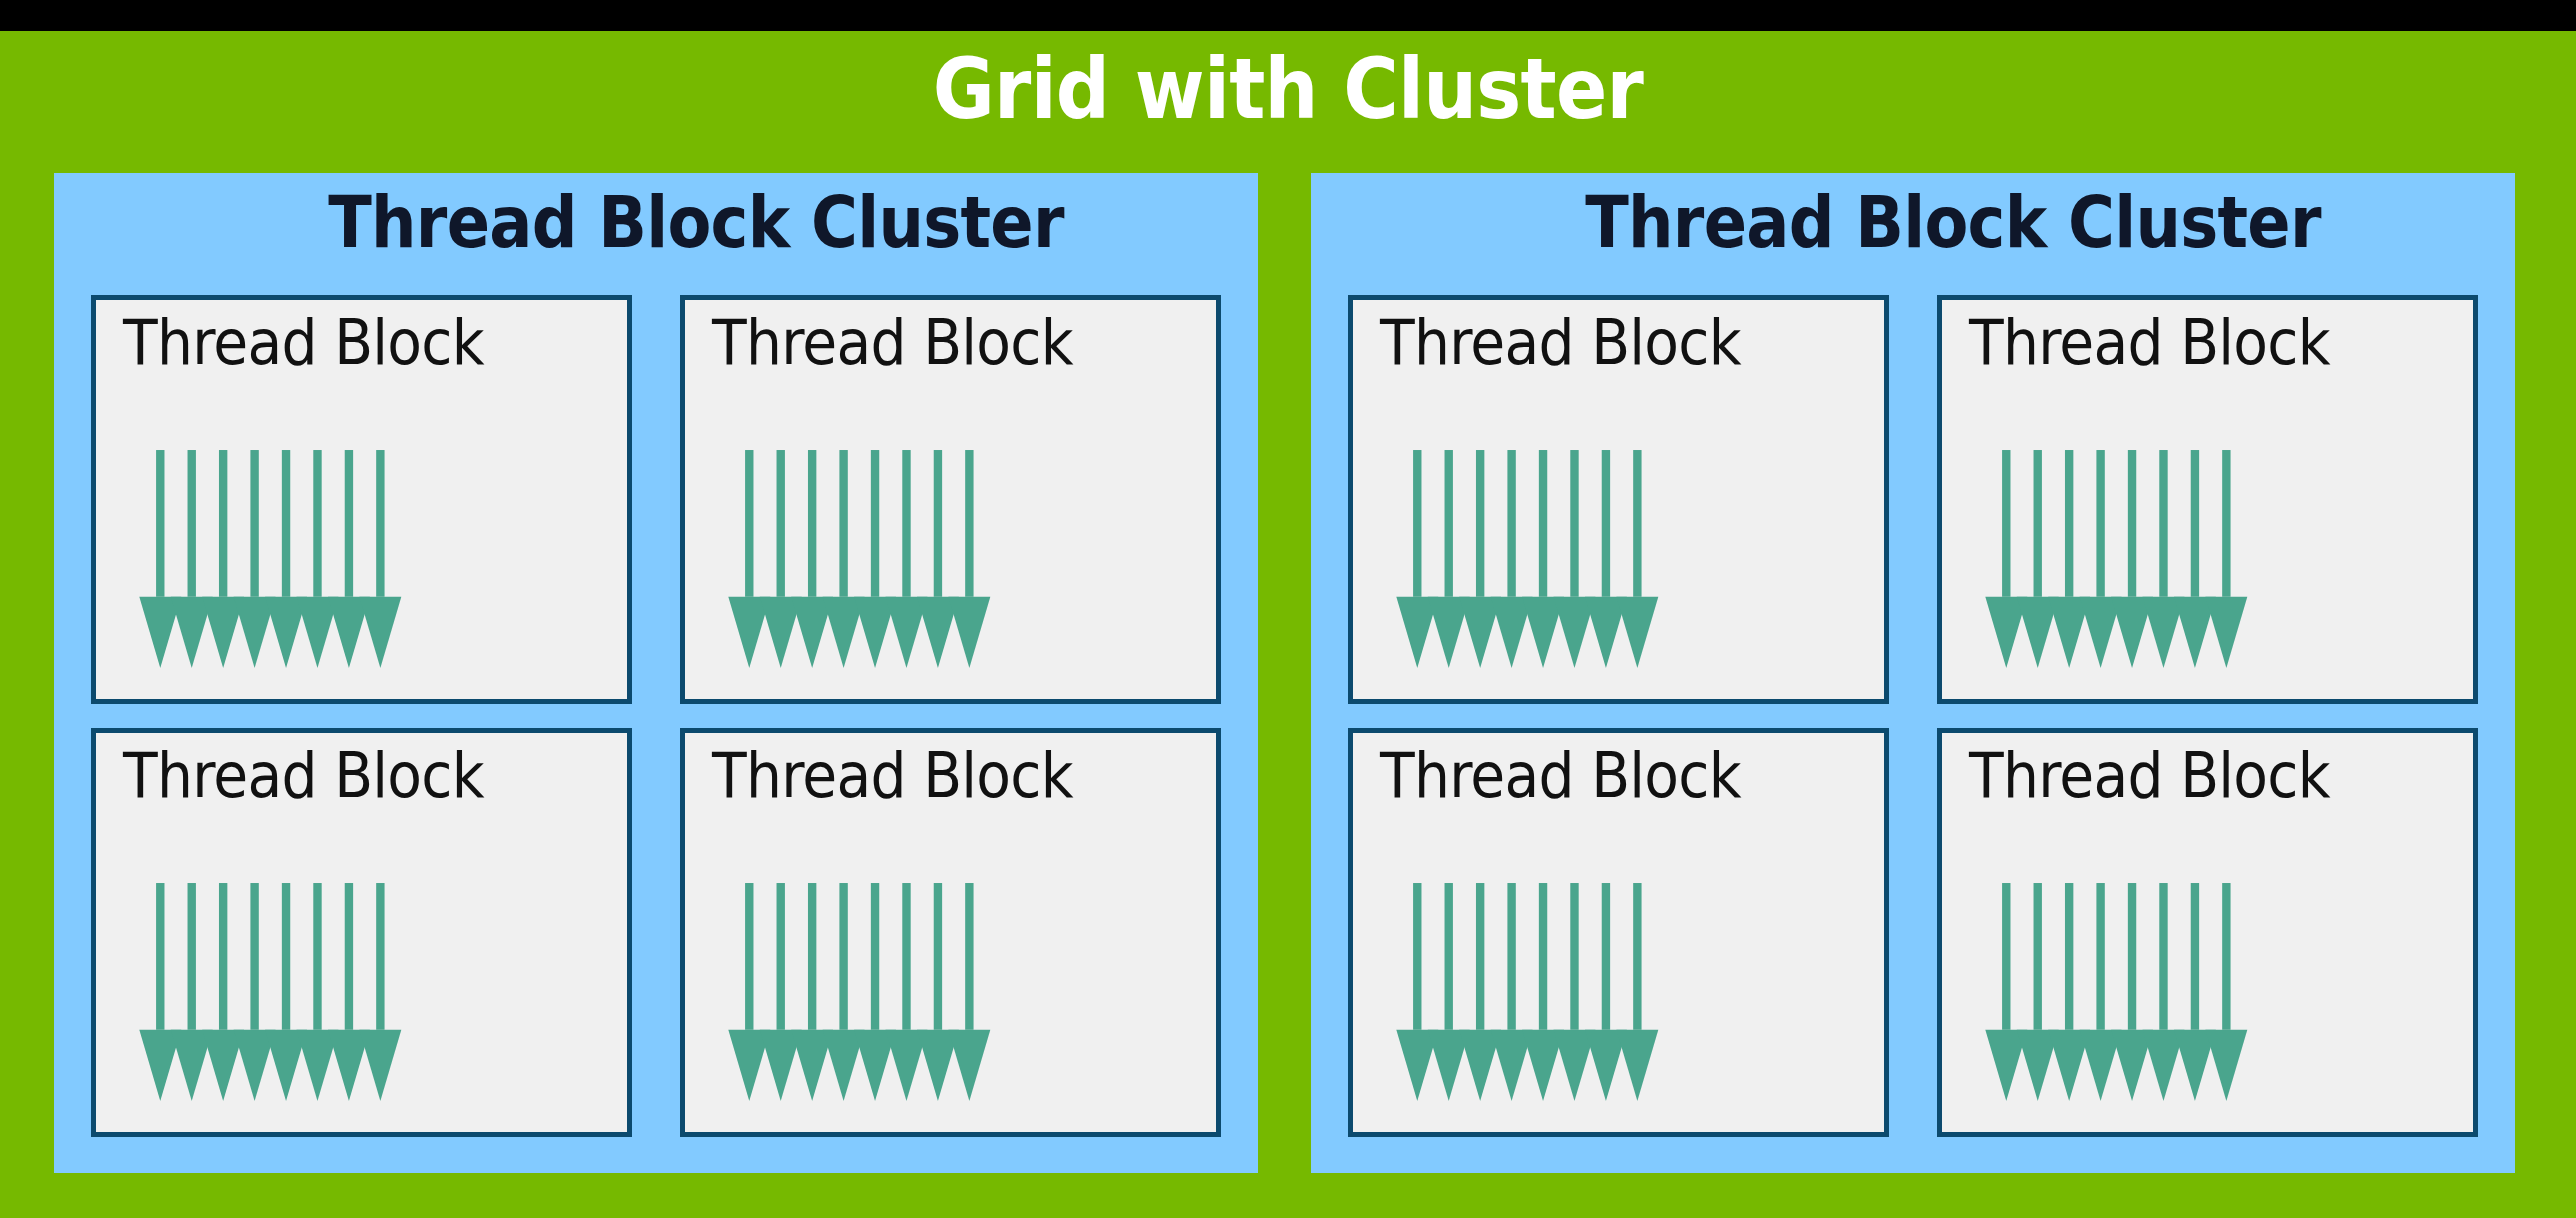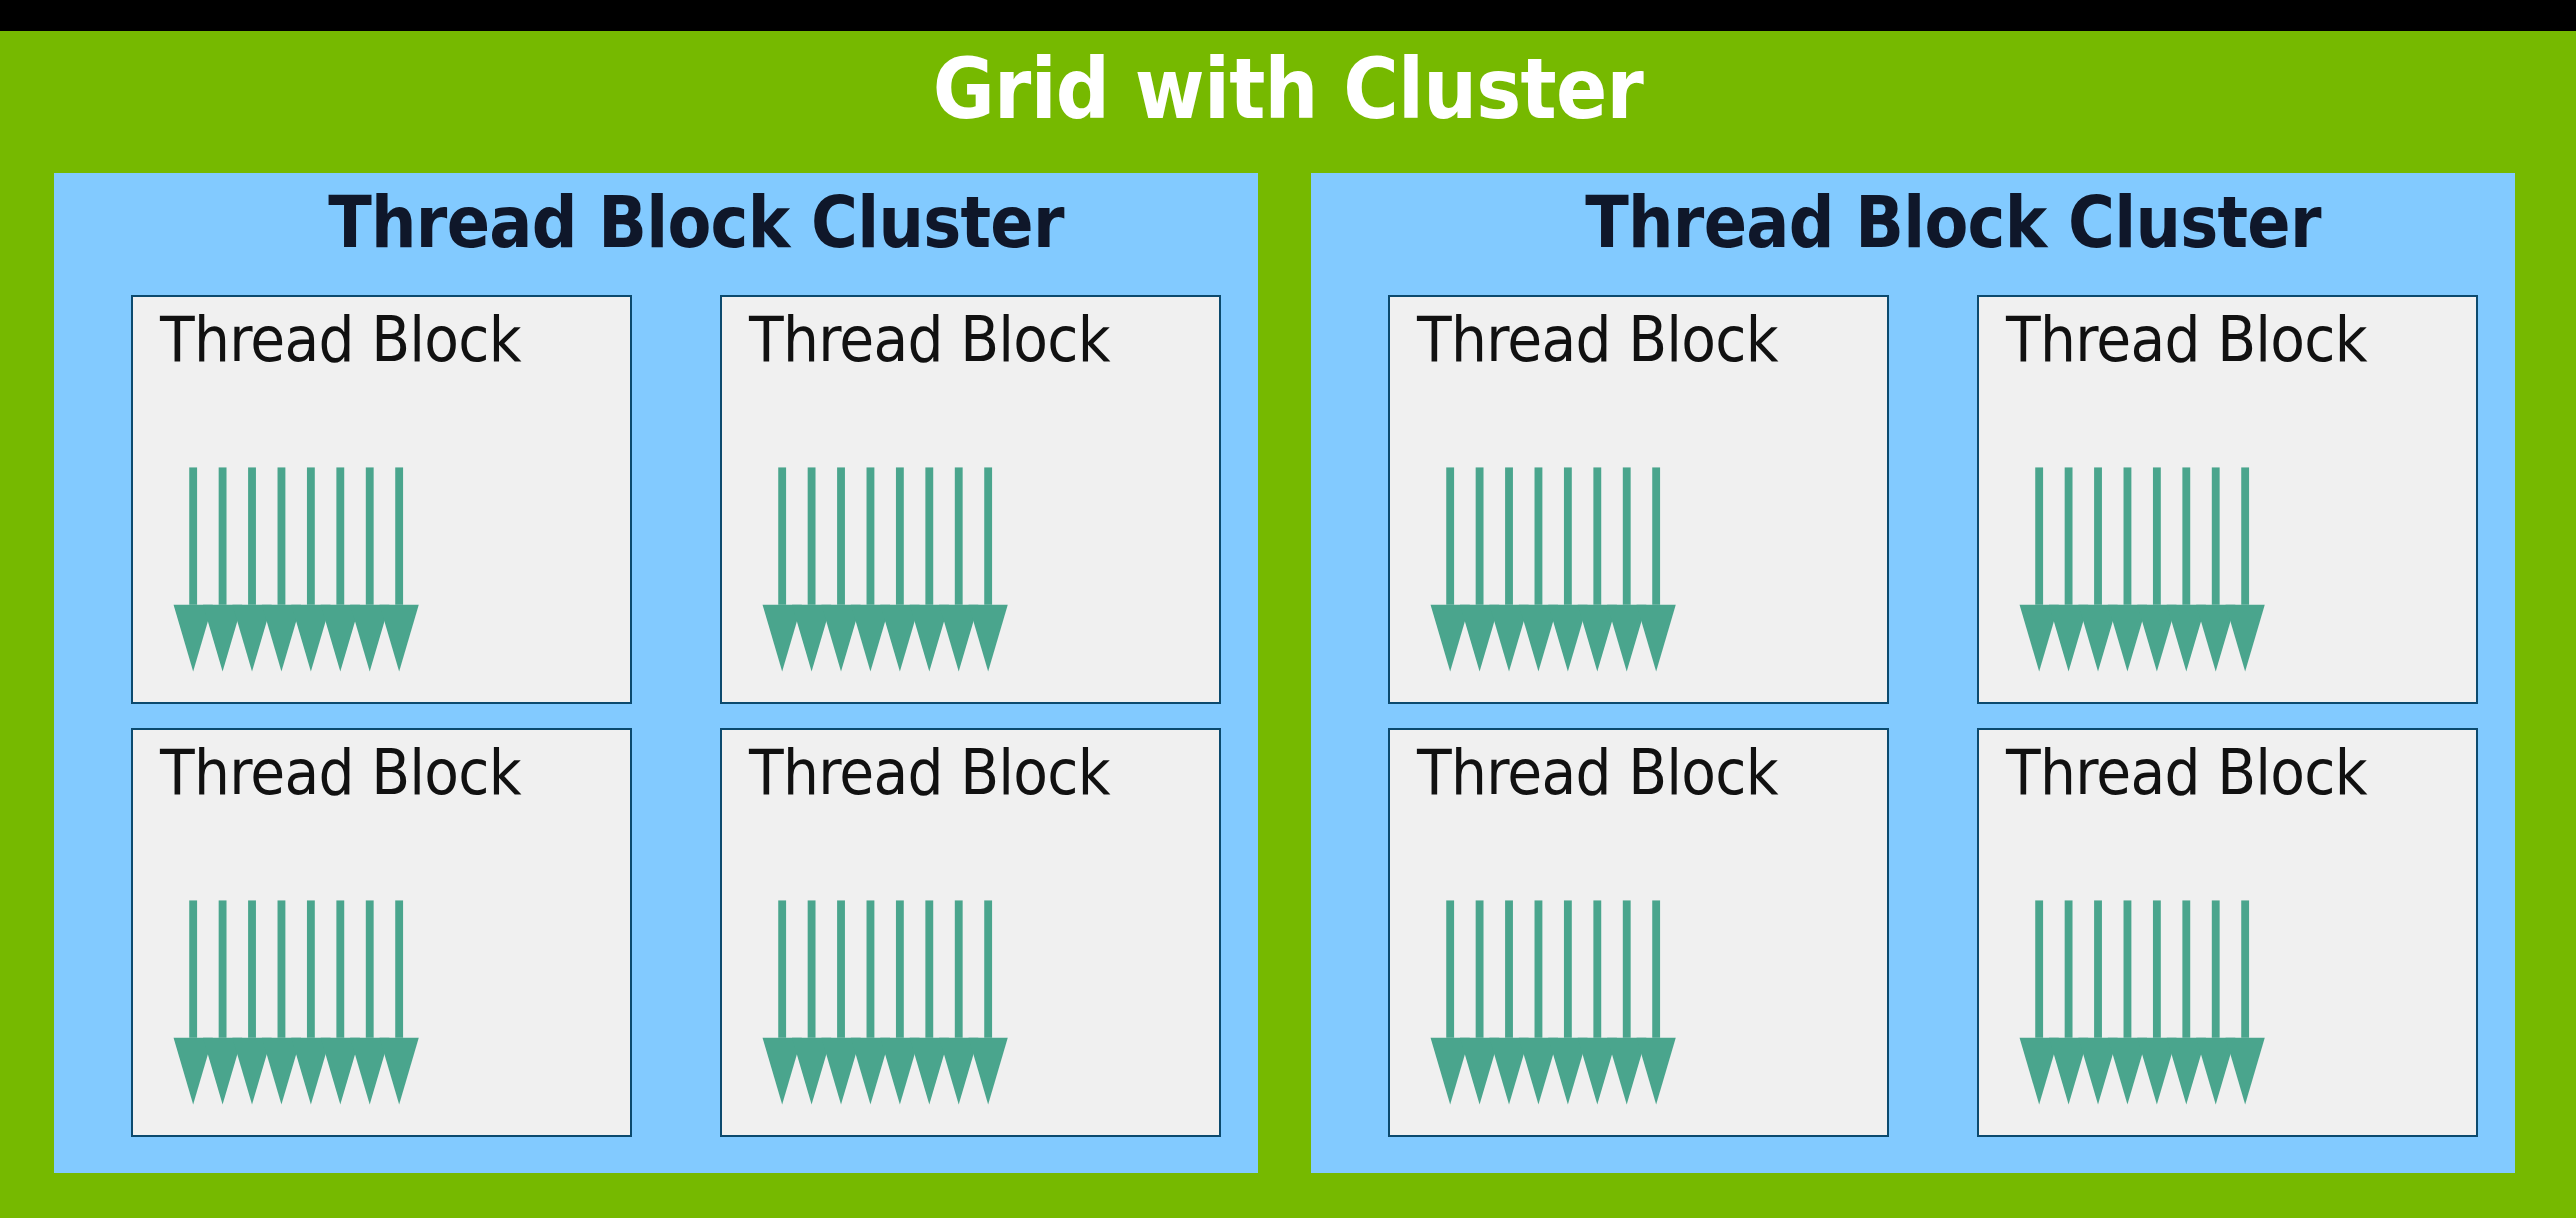--- a/index.html
+++ b/index.html
@@ -96,24 +96,23 @@
     display: grid;
     grid-template-columns: 541px 541px;
     grid-template-rows: 409px 409px;
     column-gap: 48px;
     row-gap: 23.5px;
   }
 
   .thread-block {
     position: relative;
     background: #f0f0f0;
-    border: 2px solid #0c4a6e;
+    border: 5px solid #0c4a6e;
     box-sizing: border-box;
     overflow: hidden;
-    margin-left: 40px;
   }
 
   .tb-label {
     position: absolute;
     left: 27px;
     top: 10px;
     color: #111111;
     font-family: "DejaVu Sans Condensed", "Liberation Sans Narrow", "Liberation Sans", sans-serif;
     font-stretch: condensed;
     font-weight: 400;

